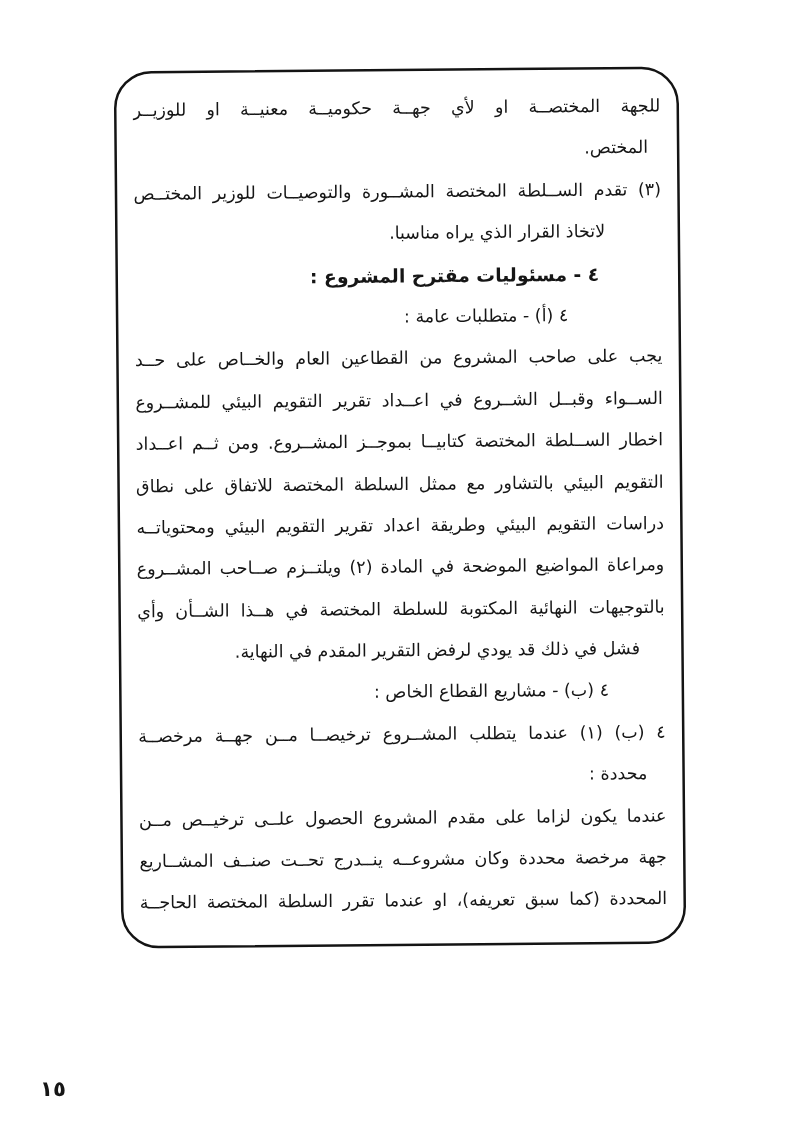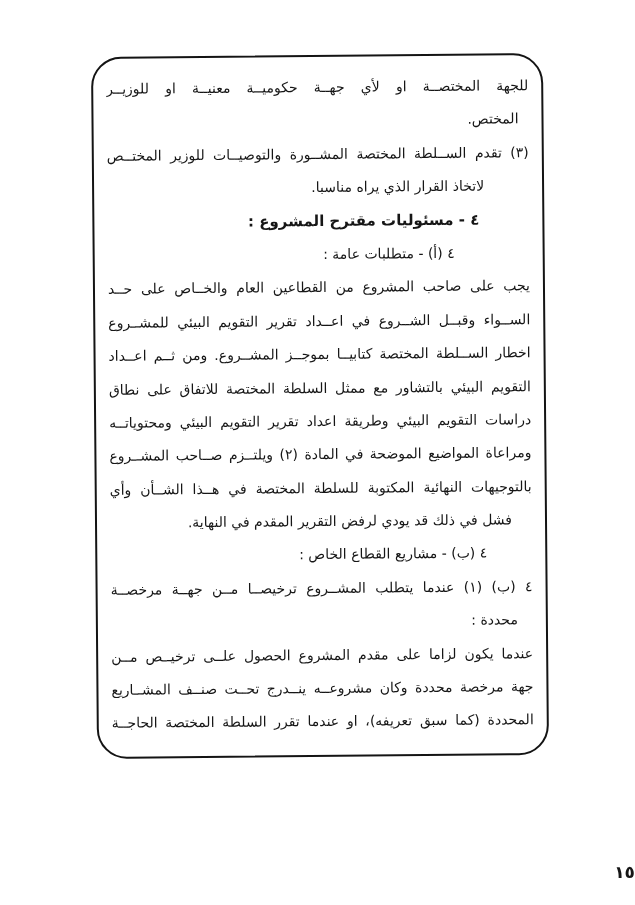--- a/index.html
+++ b/index.html
@@ -56,25 +56,26 @@
   .ind15 { padding-right: 15px; }
   .ind20 { padding-right: 20px; }
   .ind45 { padding-right: 45px; }
   .ind50 { padding-right: 50px; }
   .ind75 { padding-right: 75px; }
   .page-number {
     position: absolute;
     left: 0;
     right: 0;
     top: 862px;
-    text-align: right;
+    text-align: left;
     direction: rtl;
     font-weight: bold;
     font-size: 17px;
     color: #161616;
+    padding-left: 32px;
   }
 </style>
 </head>
 <body>
 
 <div class="stage">
 
   <div class="page-frame">
     <div class="page-content">
       <div class="line just">للجهة المختصــة او لأي جهــة حكوميــة معنيــة او للوزيــر</div>

